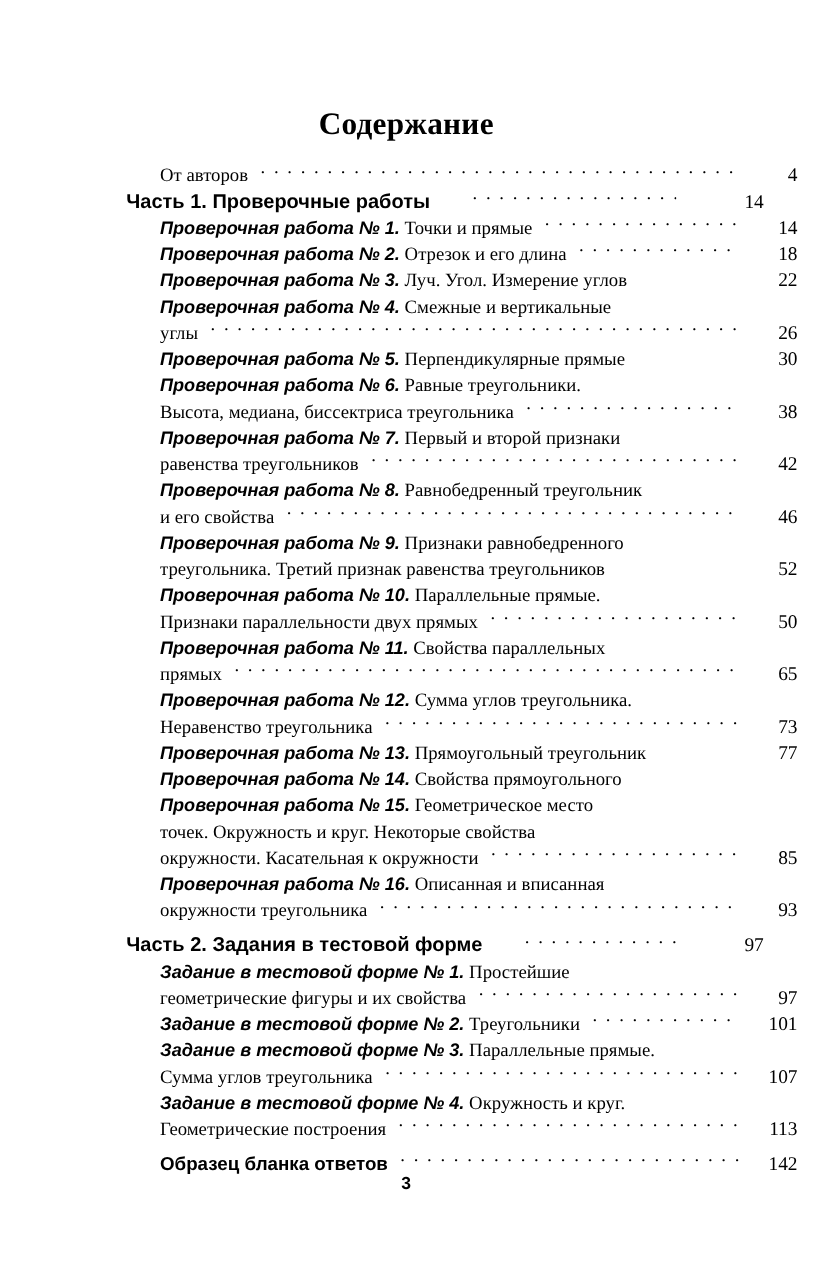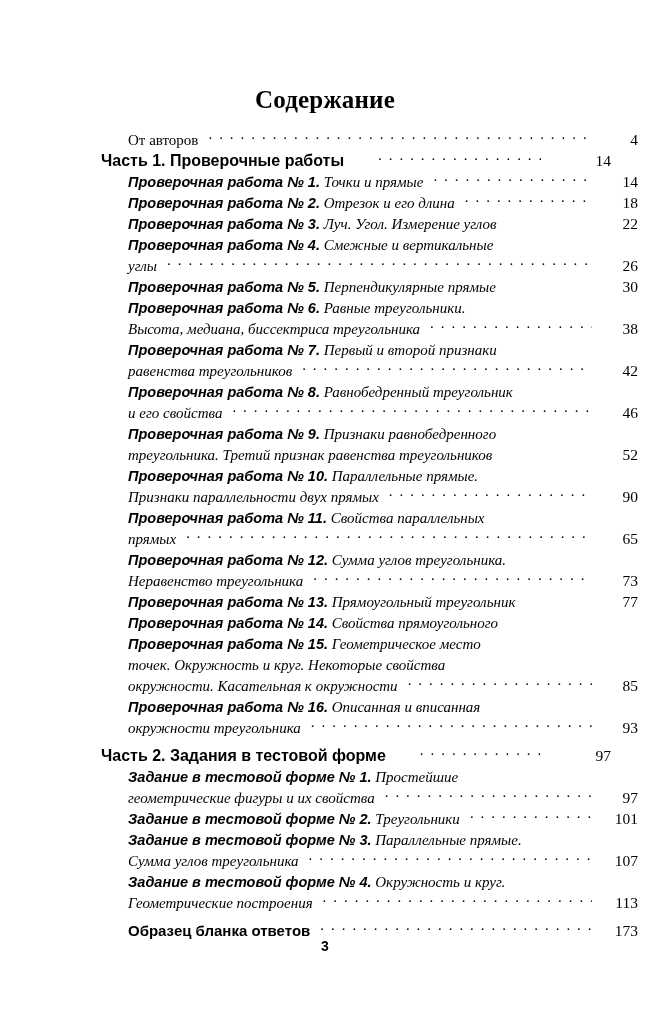--- a/index.html
+++ b/index.html
@@ -71,21 +71,20 @@
     font-family: "Liberation Sans", sans-serif;
     font-weight: bold;
     font-size: 14.5px;
     font-style: italic;
   }
   
   .title-text {
     font-family: "Liberation Serif", serif;
     font-weight: normal;
     font-size: 15px;
-    font-style: italic;
   }
   
   .part-head {
     font-family: "Liberation Sans", sans-serif;
     font-weight: bold;
     font-size: 16px;
   }
   
   .plain {
     font-family: "Liberation Serif", serif;
@@ -251,21 +250,21 @@
       <div class="toc-row lvl-item">
         <span class="txt label">Проверочная работа № 10.</span>
         <span class="txt title-text">&nbsp;</span>
         <span class="txt title-text">Параллельные прямые.</span>
         <span class="leader blank"></span>
         <span class="pageno"></span>
       </div>
       <div class="toc-row lvl-cont">
         <span class="txt title-text">Признаки параллельности двух прямых</span>
         <span class="leader"></span>
-        <span class="pageno">90</span>
+        <span class="pageno">50</span>
       </div>
       <div class="toc-row lvl-item">
         <span class="txt label">Проверочная работа № 11.</span>
         <span class="txt title-text">&nbsp;</span>
         <span class="txt title-text">Свойства параллельных</span>
         <span class="leader blank"></span>
         <span class="pageno"></span>
       </div>
       <div class="toc-row lvl-cont">
         <span class="txt title-text">прямых</span>
@@ -371,19 +370,19 @@
         <span class="pageno"></span>
       </div>
       <div class="toc-row lvl-cont">
         <span class="txt title-text">Геометрические построения</span>
         <span class="leader"></span>
         <span class="pageno">113</span>
       </div>
       <div class="toc-row lvl-item gap-before">
         <span class="txt bold-row">Образец бланка ответов</span>
         <span class="leader"></span>
-        <span class="pageno">173</span>
+        <span class="pageno">142</span>
       </div>
     </div>
 
   <div class="folio">3</div>
 
 </div>
 
 </body></html>

